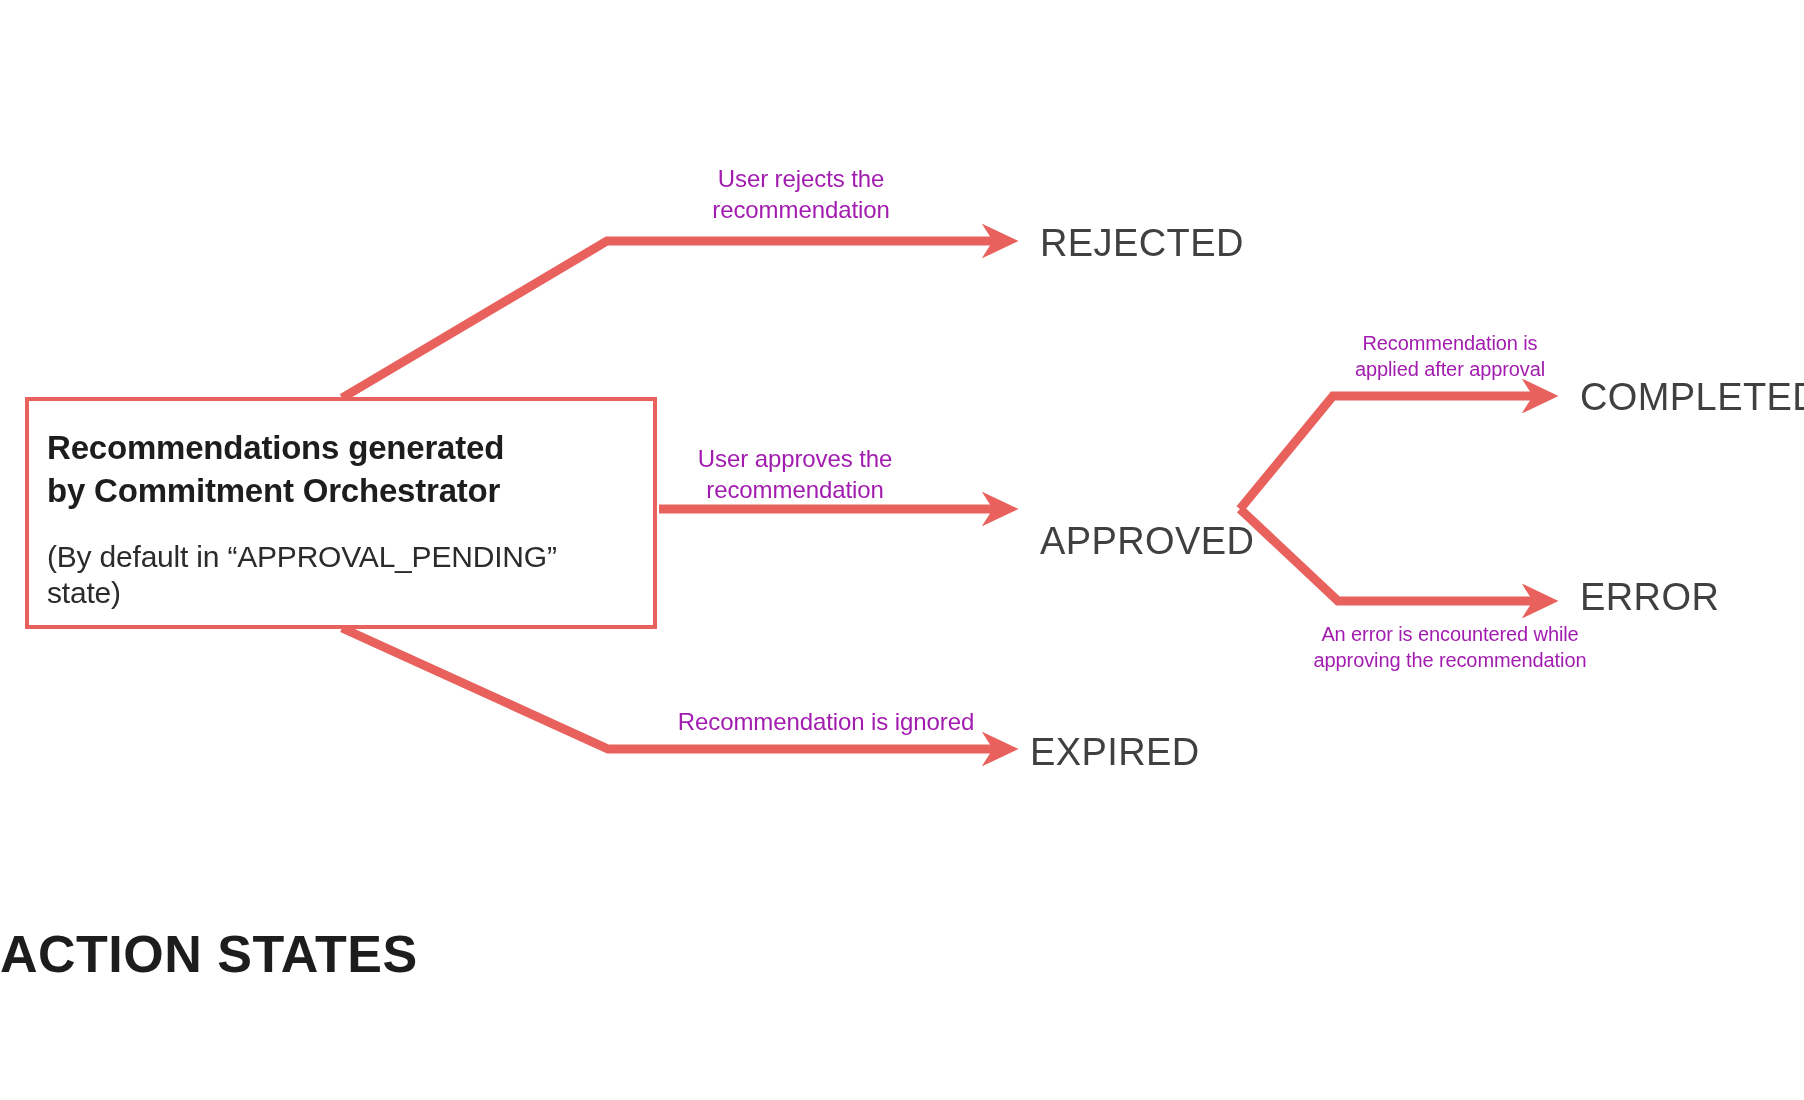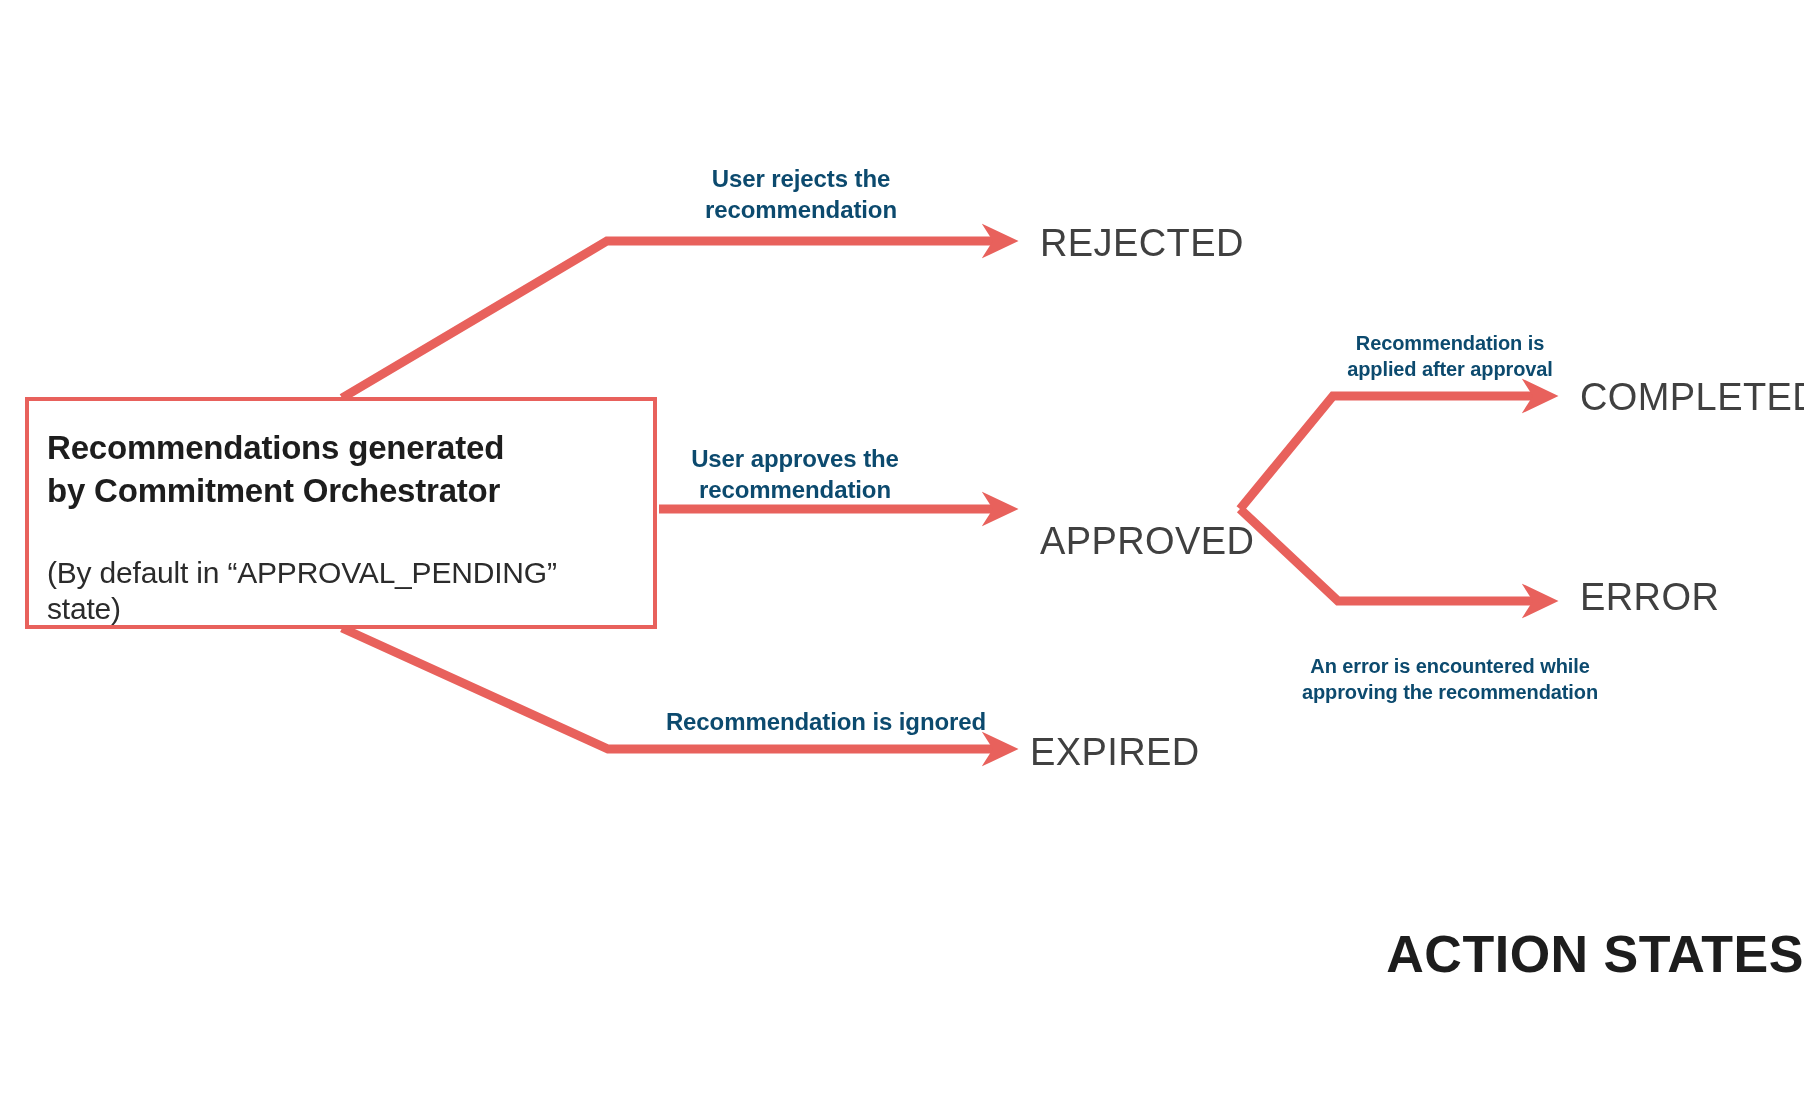--- a/index.html
+++ b/index.html
@@ -42,21 +42,21 @@
   }
   .source-title {
     font-size: 33px;
     font-weight: bold;
     line-height: 1.30;
     color: #1d1d1d;
     letter-spacing: -0.2px;
     white-space: pre-line;
   }
   .source-sub {
-    margin-top: 42px;
+    margin-top: 26px;
     font-size: 30px;
     font-weight: 400;
     color: #2b2b2b;
     line-height: 1.2;
     letter-spacing: -0.2px;
   }
 
   
   .state-node {
     position: absolute;
@@ -64,37 +64,37 @@
     font-weight: 400;
     color: #404040;
     letter-spacing: 0.4px;
     white-space: nowrap;
     line-height: 1;
   }
 
   
   .edge-label {
     position: absolute;
-    color: #0c4a6e;
-    font-weight: 700;
+    color: #a21caf;
+    font-weight: 400;
     text-align: center;
     line-height: 1.30;
     white-space: pre-line;
     letter-spacing: -0.1px;
   }
   .edge-label.lg { font-size: 24px; }
   .edge-label.sm { font-size: 20px; }
 
   
   .footer-title {
     position: absolute;
     left: 0;
     top: 928px;
     width: 1804px;
-    text-align: right;
+    text-align: left;
     font-size: 52px;
     font-weight: bold;
     color: #1d1d1d;
     letter-spacing: 0.5px;
     line-height: 1;
   }
 </style>
 </head>
 <body>
 
@@ -138,18 +138,18 @@
 recommendation</div>
 
   <div class="edge-label lg" style="left:610px; top:443px; width:370px;">User approves the
 recommendation</div>
 
   <div class="edge-label lg" style="left:596px; top:706px; width:460px;">Recommendation is ignored</div>
 
   <div class="edge-label sm" style="left:1280px; top:330px; width:340px;">Recommendation is
 applied after approval</div>
 
-  <div class="edge-label sm" style="left:1245px; top:621px; width:410px;margin-top:32px;">An error is encountered while
+  <div class="edge-label sm" style="left:1245px; top:621px; width:410px;">An error is encountered while
 approving the recommendation</div>
 
   <div class="footer-title">ACTION STATES</div>
 
 </div>
 
 </body></html>

